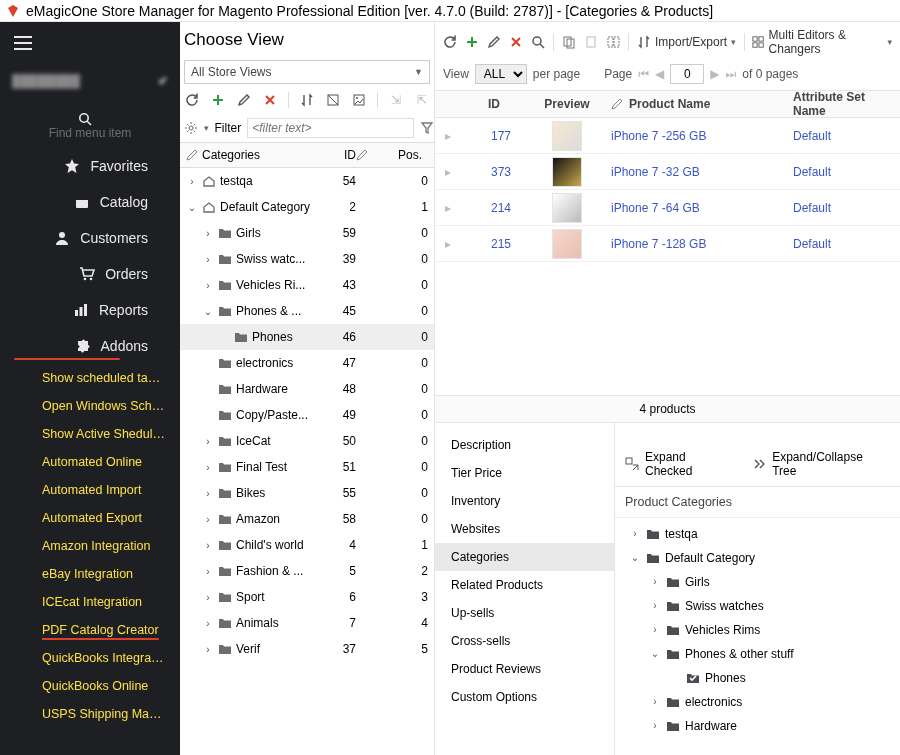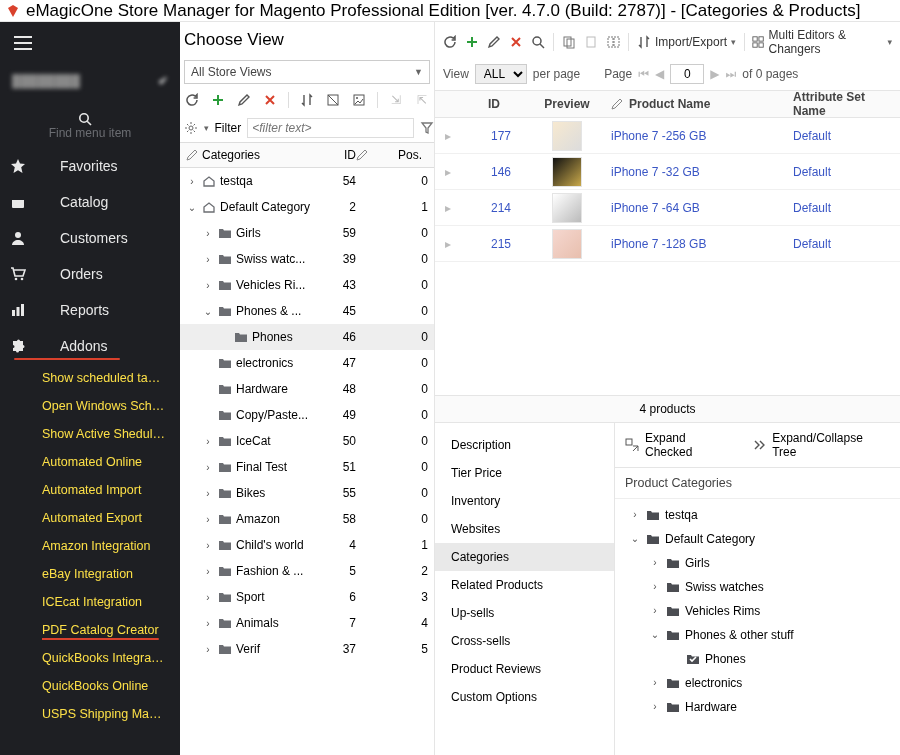--- a/index.html
+++ b/index.html
@@ -1,27 +1,27 @@
 <!DOCTYPE html>
 <html><head>
 <meta charset="utf-8">
 <style>
 * { margin: 0; padding: 0; box-sizing: border-box; font-family: "Segoe UI", Tahoma, sans-serif; font-size: 12px; }
 body { width: 900px; height: 755px; overflow: hidden; background: #fff; }
 .titlebar { height: 22px; display: flex; align-items: center; padding: 0 6px; border-bottom: 1px solid #e5e5e5; }
 .titlebar .logo { width: 14px; height: 14px; display:inline-flex; align-items:center; justify-content:center; margin-right:6px; }
-.titlebar .title { font-size: 17px; }
+.titlebar .title { font-size: 14px; }
 .app { display: flex; height: 733px; }
 .sidebar { width: 180px; background: #1e1f23; color: #e8e8e8; display:flex; flex-direction:column; padding-top:6px; }
 .sidebar .hamburger { padding: 8px 14px; font-size:18px; }
 .sidebar .acct { height: 46px; display:flex; align-items:center; padding: 0 12px; color: #888; filter: blur(2px);}
 .sidebar .acct .check { margin-left:auto; filter:none; color:#fff;}
 .sidebar .search { display:flex; align-items:center; padding: 8px 14px; color:#777; border-bottom: 0; flex-direction: column; }
 .sidebar .search .mag { margin-right:10px;}
-.nav-item { display:flex; align-items:center; padding: 10px 10px; gap:32px; cursor:pointer; }
+.nav-item { display:flex; align-items:center; padding: 10px 32px; gap:8px; cursor:pointer;justify-content:flex-end; }
 .nav-item .icon { width:18px; text-align:center; font-size:15px;}
 .nav-item span.label { font-size: 14px; }
 .nav-item.main { font-weight:400; }
 .nav-item.addons-underline { position:relative; }
 .nav-item.addons-underline::after { content:""; position:absolute; left:14px; right:60px; bottom:4px; height:2px; background:#d9412c; border-radius:2px;}
 .sub-item { padding: 7px 14px 7px 42px; font-size:12.5px; color:#fde047; cursor:pointer; white-space:nowrap; overflow:hidden; text-overflow:ellipsis;}
 .sub-item.pdf { text-decoration: underline; text-decoration-color:#d9412c; text-decoration-thickness:2px; text-underline-offset:4px;}
 .center { width: 255px; border-right:1px solid #e5e5e5; display:flex; flex-direction:column;}
 .center h1 { font-size:17px; font-weight:400; padding: 8px 4px 8px 4px;}
 .storeview { margin: 2px 4px; height:24px; border:1px solid #ccc; display:flex; align-items:center; padding:0 6px; color:#444; justify-content:space-between;}
@@ -65,21 +65,21 @@
 .grow .thumb.dark{ background:linear-gradient(135deg,#111,#c9a94b);}
 .grow .thumb.grayish{ background:linear-gradient(135deg,#fff,#bbb);}
 .grow .thumb.pink{ background:linear-gradient(135deg,#f5d7cf,#e8bfae);}
 .count-bar{ text-align:center; padding:6px 0; border-top:1px solid #e5e5e5; background:#fafafa; font-size:12px;}
 .bottom{ display:flex; border-top:1px solid #e5e5e5; flex:1; min-height:0;}
 .tabs-col{ width:180px; border-right:1px solid #e5e5e5; padding-top:8px;}
 .tabs-col .tab{ padding:7px 16px; cursor:pointer;}
 .tabs-col .tab.active{ background:#e9e9e9;}
 .pc-col{ flex:1; display:flex; flex-direction:column;}
 .pc-actions{ display:flex; align-items:center; gap:16px; padding:8px 10px; border-bottom:1px solid #e5e5e5;}
-.pc-actions .act{ display:flex; align-items:center; gap:6px; cursor:pointer;}
+.pc-actions .act{ display:flex; align-items:center; gap:6px; cursor:pointer;margin-top:19px;}
 .pc-head{ padding:8px 10px; font-size:12.5px; color:#444; border-bottom:1px solid #eee;}
 .pc-tree{ padding:4px 10px; overflow:auto; flex:1;}
 .pc-row{ display:flex; align-items:center; gap:5px; height:24px;}
 .pc-row .exp{ width:12px;}
 svg { display:block; }
 .muted{ color:#bbb;}
 .caret{ font-size:9px; color:#666;}
 </style>
 </head>
 <body>
@@ -637,21 +637,21 @@
           <div class="gcol-handle" style="color:#bbb">▸</div>
           <div class="gcol-id link" style="text-align:right;padding-right:18px">177</div>
           <div class="gcol-prev" style="display:flex;justify-content:center">
             <div class="thumb "></div>
           </div>
           <div class="gcol-name link">iPhone 7 -256 GB</div>
           <div class="gcol-attr link">Default</div>
         </div>
         <div class="grow">
           <div class="gcol-handle" style="color:#bbb">▸</div>
-          <div class="gcol-id link" style="text-align:right;padding-right:18px">146</div>
+          <div class="gcol-id link" style="text-align:right;padding-right:18px">373</div>
           <div class="gcol-prev" style="display:flex;justify-content:center">
             <div class="thumb dark"></div>
           </div>
           <div class="gcol-name link">iPhone 7 -32 GB</div>
           <div class="gcol-attr link">Default</div>
         </div>
         <div class="grow">
           <div class="gcol-handle" style="color:#bbb">▸</div>
           <div class="gcol-id link" style="text-align:right;padding-right:18px">214</div>
           <div class="gcol-prev" style="display:flex;justify-content:center">

